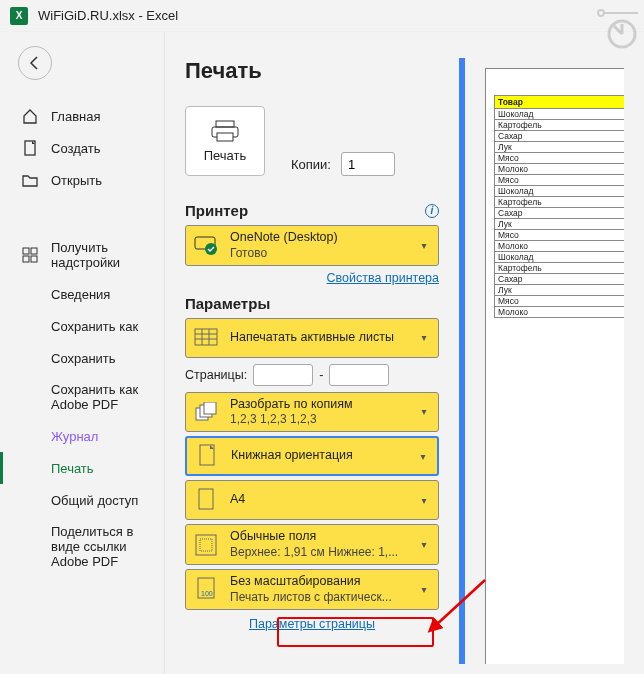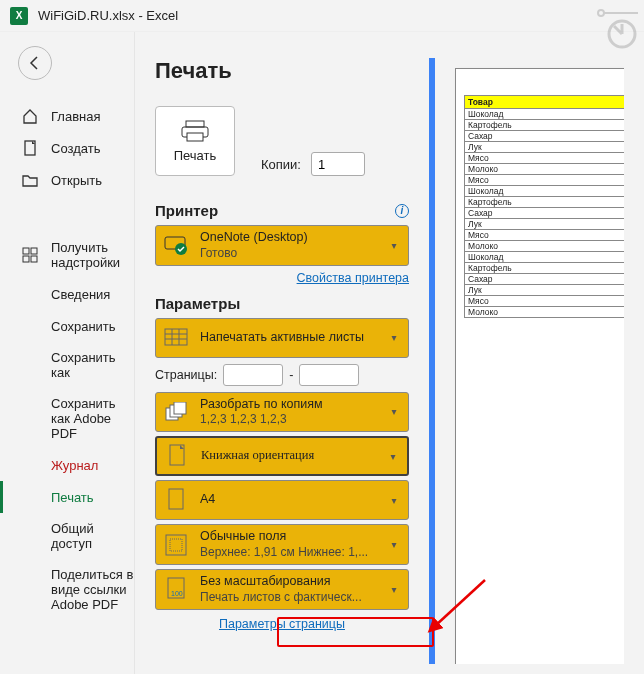--- a/index.html
+++ b/index.html
@@ -1,40 +1,40 @@
 <!DOCTYPE html>
 <html><head>
 <meta charset="utf-8">
 <style>
   * { box-sizing: border-box; margin: 0; padding: 0; }
   body { font-family: "Segoe UI", Arial, sans-serif; font-size: 13px; color: #222; background: #f3f3f3; width: 644px; height: 674px; overflow: hidden; position: relative; }
   .titlebar { height: 32px; background: #f3f3f3; display: flex; align-items: center; padding: 0 10px; border-bottom: 1px solid #eee; }
   .app-icon { width: 18px; height: 18px; background: #107c41; color: #fff; font-size: 10px; font-weight: bold; display: flex; align-items: center; justify-content: center; border-radius: 2px; margin-right: 10px; }
   .titlebar-title { font-size: 13px; }
   .content { display: flex; height: calc(100% - 32px); }
-  .sidebar { width: 135px; padding: 14px 0 0 0; border-right: 1px solid #e5e5e5; }
+  .sidebar { width: 165px; padding: 14px 0 0 0; border-right: 1px solid #e5e5e5; }
   .back-btn { width: 34px; height: 34px; border: 1px solid #bbb; border-radius: 50%; display: flex; align-items: center; justify-content: center; margin: 0 0 20px 18px; cursor: pointer; }
   .back-btn svg { width: 16px; height: 16px; }
   .side-item { display: flex; align-items: center; padding: 8px 0 8px 22px; cursor: pointer; font-size: 13px; gap: 13px; }
   .side-item.active { border-left: 3px solid #107c41; padding-left: 19px; color: #107c41; }
-  .side-item.disabled { color: #b91c1c; }
+  .side-item.disabled { color: #8b5cf6; }
   .side-icon { width: 16px; height: 16px; flex-shrink: 0; display: flex; align-items: center; justify-content: center; }
   .side-spacer { height: 18px; }
   .main { flex: 1; padding: 26px 20px 10px 20px; display: flex; gap: 20px; }
   .settings { width: 254px; }
   h1 { font-size: 22px; font-weight: 700; margin-bottom: 22px; }
   .print-row { display: flex; align-items: flex-end; gap: 26px; margin-bottom: 26px; }
   .print-btn { width: 80px; height: 70px; border: 1px solid #bbb; border-radius: 4px; display: flex; flex-direction: column; align-items: center; justify-content: center; gap: 6px; background: #fff; cursor: pointer; }
   .print-btn-label { font-size: 13px; }
   .copies { display: flex; align-items: center; gap: 10px; }
   .copies input { width: 54px; height: 24px; border: 1px solid #aaa; border-radius: 3px; padding: 0 6px; font-size: 13px; }
   .section-title { font-size: 15px; font-weight: 700; margin: 8px 0 6px 0; display: flex; align-items: center; justify-content: space-between; }
   .info-icon { color: #0f6cbd; border: 1.5px solid #0f6cbd; width: 14px; height: 14px; border-radius: 50%; display: inline-flex; align-items: center; justify-content: center; font-size: 10px; font-style: italic; }
-  .dropdown { border: 1px solid #888; border-radius: 3px; background: #eab308; display: flex; align-items: center; padding: 4px 8px 4px 6px; gap: 10px; margin-bottom: 4px; cursor: pointer; min-height: 40px; }
-  .dropdown.focused { border: 2px solid #404040; font-family: Liberation Serif, serif; }
+  .dropdown { border: 1px solid #888; border-radius: 3px; background: #fde047; display: flex; align-items: center; padding: 4px 8px 4px 6px; gap: 10px; margin-bottom: 4px; cursor: pointer; min-height: 40px; }
+  .dropdown.focused { border: 2px solid #3b82f6; }
   .dropdown .dd-icon { width: 28px; height: 28px; flex-shrink: 0; display: flex; align-items: center; justify-content: center; }
   .dropdown .dd-text { flex: 1; line-height: 1.25; overflow: hidden; }
   .dropdown .dd-text .line1 { font-size: 12.5px; white-space: nowrap; overflow: hidden; text-overflow: ellipsis; }
   .dropdown .dd-text .line2 { font-size: 12px; color: #444; white-space: nowrap; overflow: hidden; text-overflow: ellipsis; }
   .dropdown .chev { width: 12px; text-align: center; color: #555; font-size: 10px; }
   .link { color: #0f6cbd; font-size: 12.5px; text-decoration: underline; cursor: pointer; }
   .right-link { text-align: right; margin: 2px 0 10px 0; }
   .pages-row { display: flex; align-items: center; gap: 6px; margin: 6px 0; font-size: 12.5px; }
   .pages-row input { width: 60px; height: 22px; border: 1px solid #aaa; border-radius: 3px; padding: 0 4px; }
   .preview { flex: 1; border-left: 6px solid #3b82f6; padding: 10px 0 0 0; position: relative; overflow: hidden; }
@@ -105,25 +105,25 @@
             </svg>
           </span>
           <span>Получить надстройки</span>
         </div>
         <div class="side-item">
           <span class="side-icon"></span>
           <span>Сведения</span>
         </div>
         <div class="side-item">
           <span class="side-icon"></span>
+          <span>Сохранить как</span>
+        </div>
+        <div class="side-item">
+          <span class="side-icon"></span>
           <span>Сохранить</span>
-        </div>
-        <div class="side-item">
-          <span class="side-icon"></span>
-          <span>Сохранить как</span>
         </div>
         <div class="side-item">
           <span class="side-icon"></span>
           <span>Сохранить как Adobe PDF</span>
         </div>
         <div class="side-item disabled">
           <span class="side-icon"></span>
           <span>Журнал</span>
         </div>
         <div class="side-item active">

